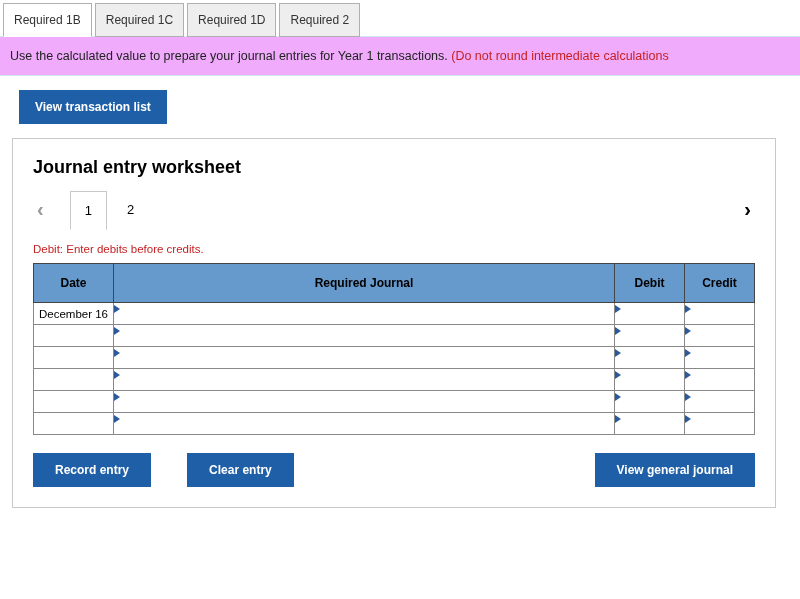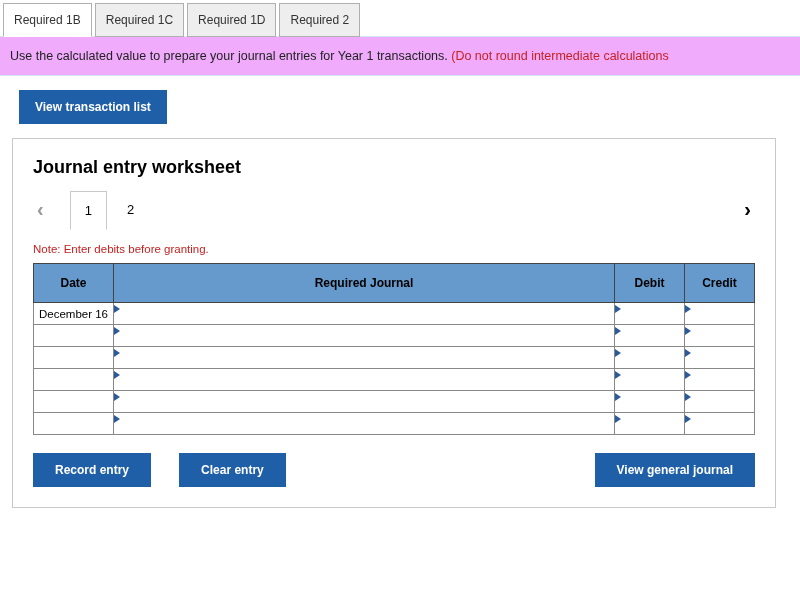--- a/index.html
+++ b/index.html
@@ -137,21 +137,21 @@
     top: 2px;
     left: 0;
     width: 0; height: 0;
     border-left: 6px solid #2a5a9a;
     border-top: 4px solid transparent;
     border-bottom: 4px solid transparent;
   }
   .action-row {
     margin-top: 18px;
     display: flex;
-    gap: 28px;
+    gap: 36px;
   }
   .action-row .spacer { flex: 1; }
   .btn.small { padding: 10px 22px; font-size: 12px; }
 </style>
 </head>
 <body>
 
 
 
 <div class="tab-row" id="main-tabs">
@@ -173,21 +173,21 @@
   <div class="step-row">
     <span class="chev">‹</span>
     <span id="step-tabs-holder" style="display:flex;align-items:center;gap:10px;">
         <div class="step-tab">1</div>
         <div class="step-plain">2</div>
       </span>
     <span class="chev right">›</span>
   </div>
 
 
-  <div class="note">Note: Enter debits before granting.</div>
+  <div class="note">Debit: Enter debits before credits.</div>
 
   <table class="je">
     <thead>
       <tr>
         <th class="col-date">Date</th>
         <th class="col-gj">Required Journal</th>
         <th class="col-debit">Debit</th>
         <th class="col-credit">Credit</th>
       </tr>
     </thead>

